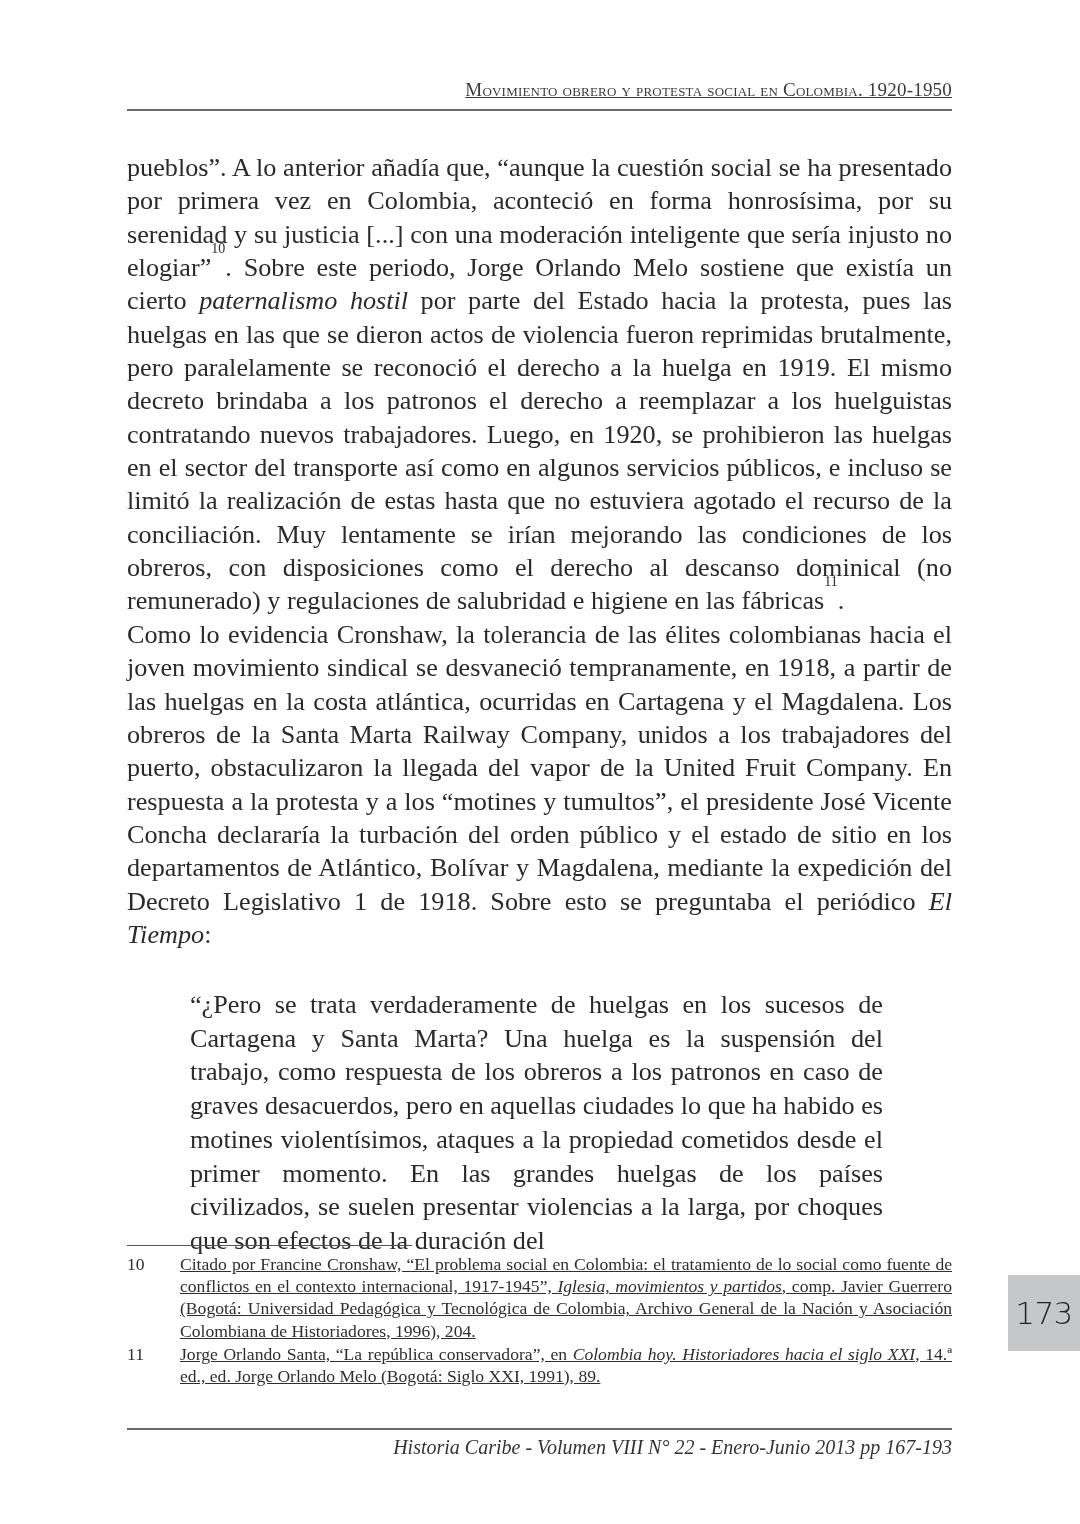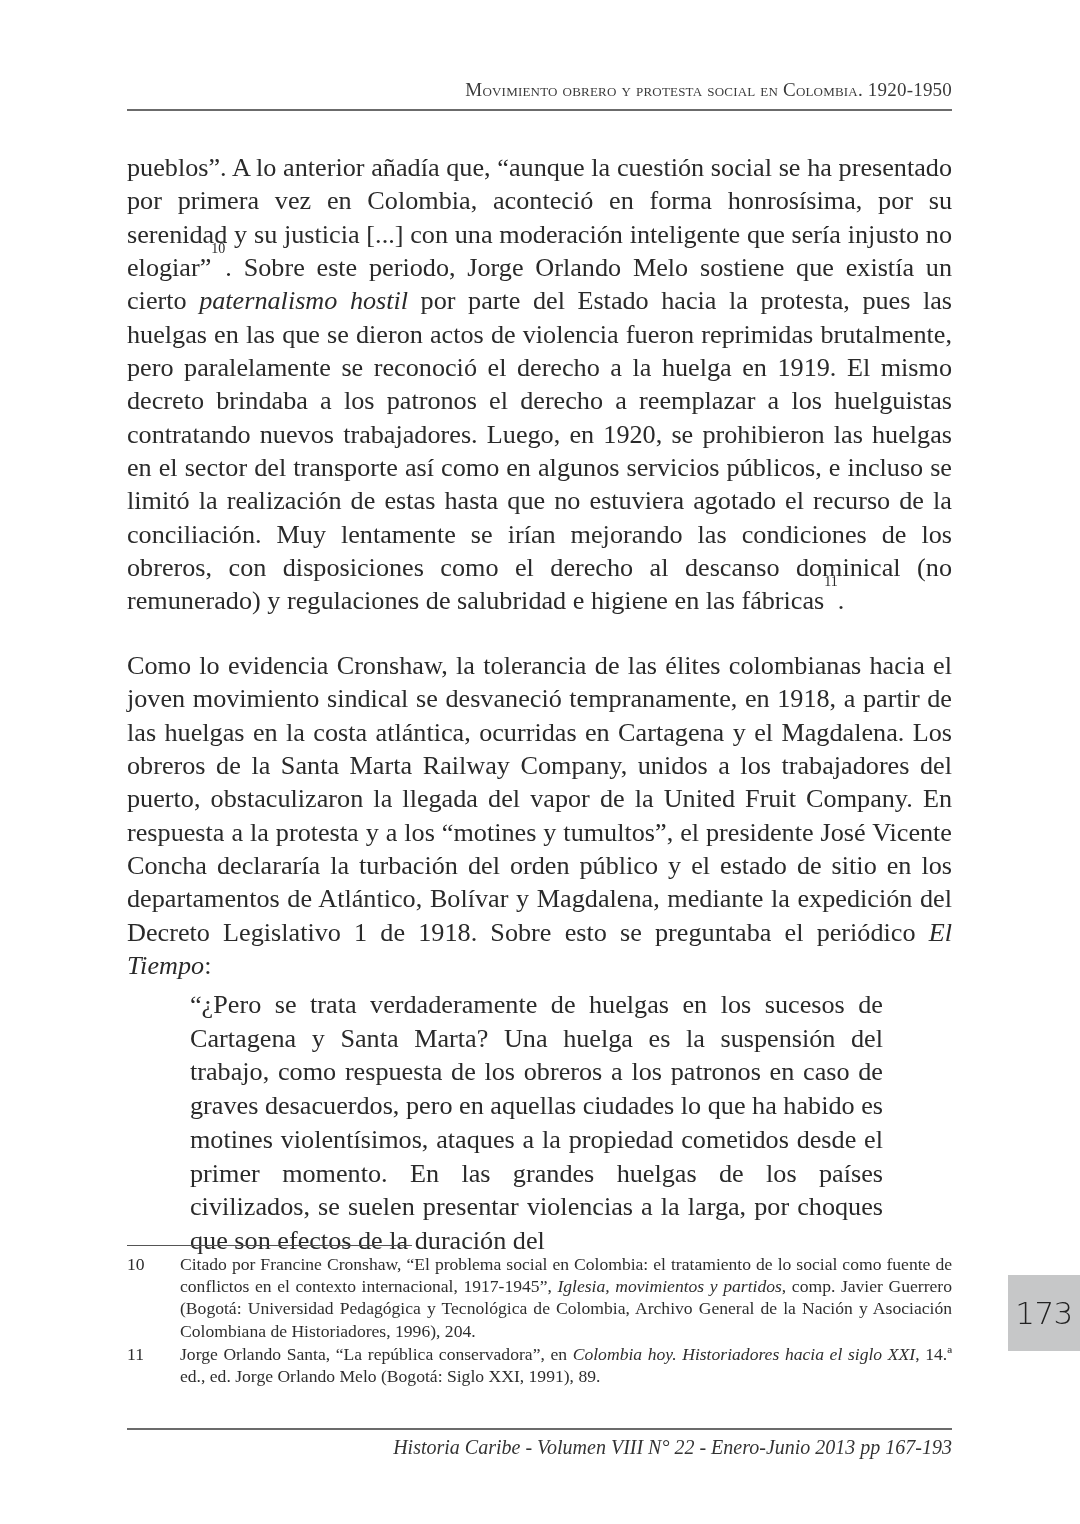--- a/index.html
+++ b/index.html
@@ -1,37 +1,37 @@
 <!DOCTYPE html>
 <html><head>
 <meta charset="utf-8">
 <style>
   html, body { margin: 0; padding: 0; background: #ffffff; }
   body { width: 1080px; height: 1524px; position: relative; overflow: hidden;
          font-family: "Liberation Serif", "DejaVu Serif", serif; color: #2a2a2a; }
   .running-head { position: absolute; left: 127px; width: 825px; top: 79px;
                   text-align: right; font-size: 19px; color: #3a3a3a; letter-spacing: 0.2px;
-                  font-variant: small-caps; }
+                  font-variant: small-caps; text-decoration: underline; }
   .rule-top { position: absolute; left: 127px; width: 825px; top: 109px; height: 0;
               border-top: 2px solid #6b6b6b; }
   .body-text { position: absolute; left: 127px; width: 825px; top: 151px;
                font-size: 26.2px; line-height: 33.35px; text-align: justify; }
   .body-text p { margin: 0; hyphens: manual; }
-  .body-text p.p2 { margin-top: 31px; }
+  .body-text p.p2 { }
   .body-text sup { font-size: 14px; vertical-align: top; position: relative; top: -2px; line-height: 0; }
   .quote { position: absolute; left: 178px; width: 717px; top: 976px;
            font-size: 26.2px; line-height: 33.7px; text-align: justify; }
   .quote p { margin: 12px; }
   .fn-rule { position: absolute; left: 127px; width: 285px; top: 1245px; height: 0;
              border-top: 1.5px solid #555; }
   .footnotes { position: absolute; left: 127px; width: 825px; top: 1253px;
                font-size: 17.6px; line-height: 22.2px; text-align: justify; color: #2e2e2e; }
   .fn { display: flex; margin-bottom: 1px; }
   .fn-num { width: 53px; flex: 0 0 53px; }
-  .fn-text { flex: 1; }
+  .fn-text { flex: 1; text-decoration: underline; }
   .page-box { position: absolute; left: 1008px; top: 1275px; width: 72px; height: 76px;
               background: #c6c7c8; display: flex; align-items: center; justify-content: center; }
   .page-num { font-family: "DejaVu Sans", "Liberation Sans", sans-serif; font-size: 31px;
               color: #222; font-weight: 300; letter-spacing: -0.5px; }
   .rule-bottom { position: absolute; left: 127px; width: 825px; top: 1428px; height: 0;
                  border-top: 2px solid #6b6b6b; }
   .footer-line { position: absolute; left: 127px; width: 825px; top: 1436px; text-align: right;
                  font-size: 20px; font-style: italic; color: #333; }
   .it { font-style: italic; }
 </style>

